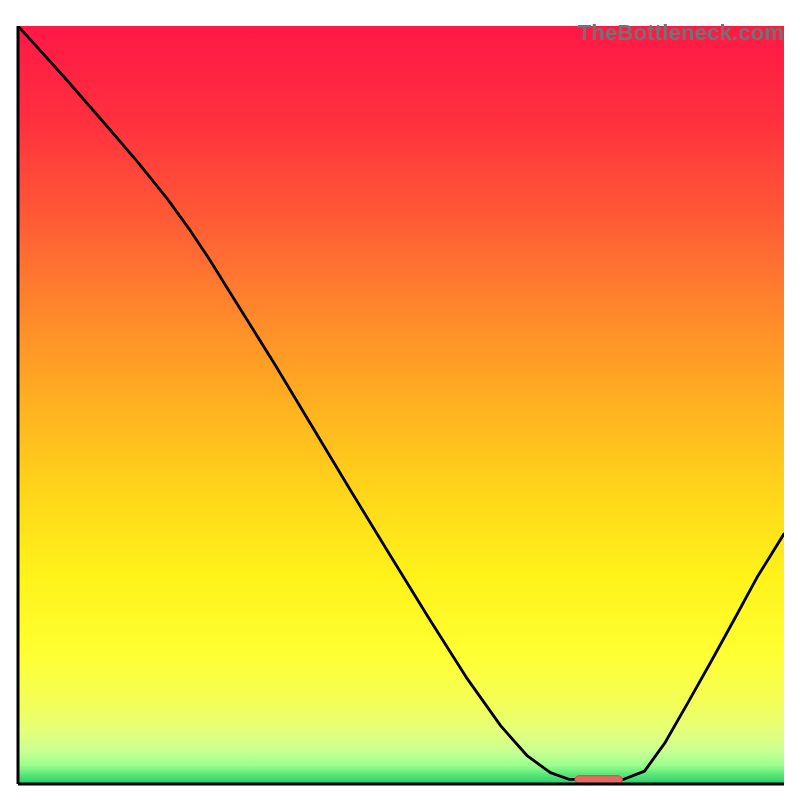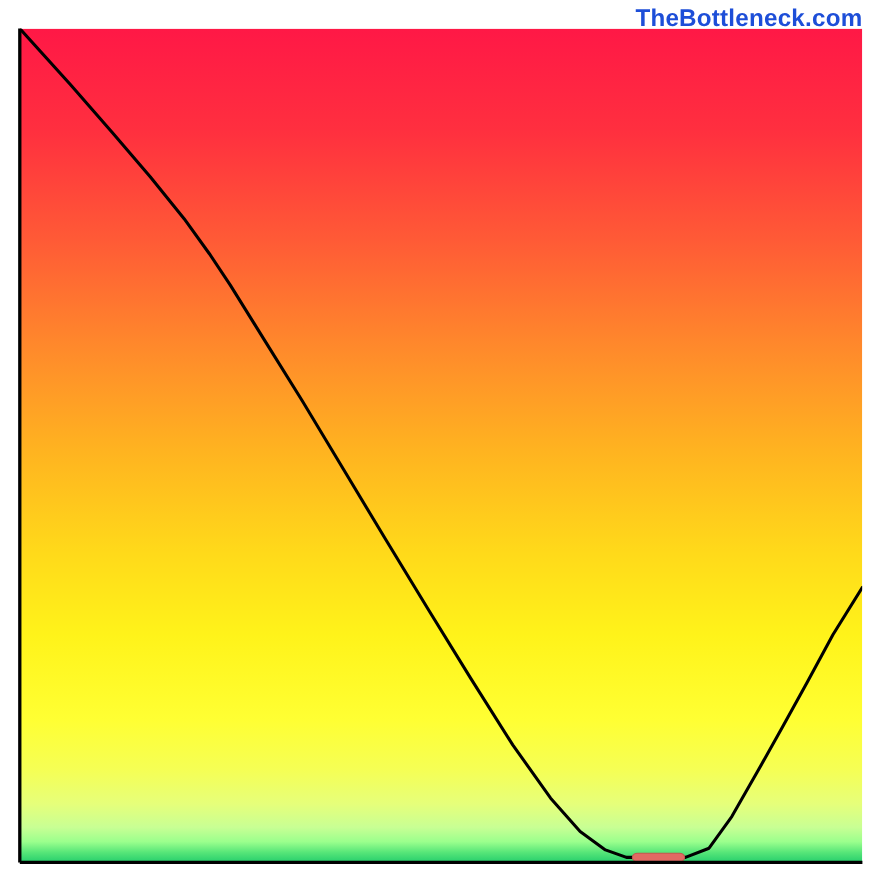--- a/index.html
+++ b/index.html
@@ -11,25 +11,25 @@
     overflow: hidden;
     font-family: Arial, Helvetica, sans-serif;
   }
   .container {
     position: relative;
     width: 800px;
     height: 800px;
   }
   .watermark {
     position: absolute;
-    top: 4px;
+    top: 20px;
     right: 16px;
     font-size: 22px;
     font-weight: 600;
-    color: #1d4ed8;
+    color: #737373;
     letter-spacing: 0.2px;
     z-index: 50;
   }
   .plot-area {
     position: absolute;
     left: 18px;
     top: 26px;
     width: 766px;
     height: 758px;
     box-sizing: border-box;

